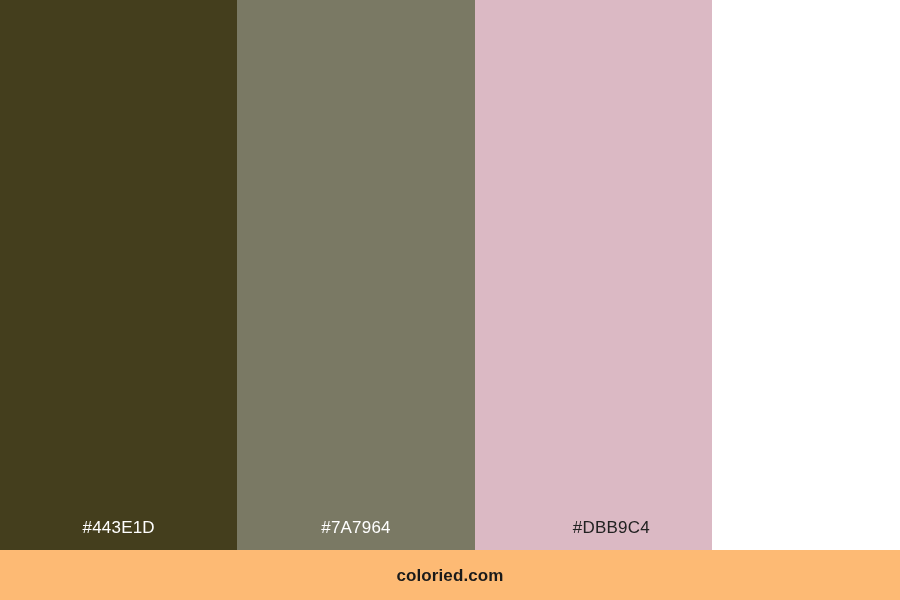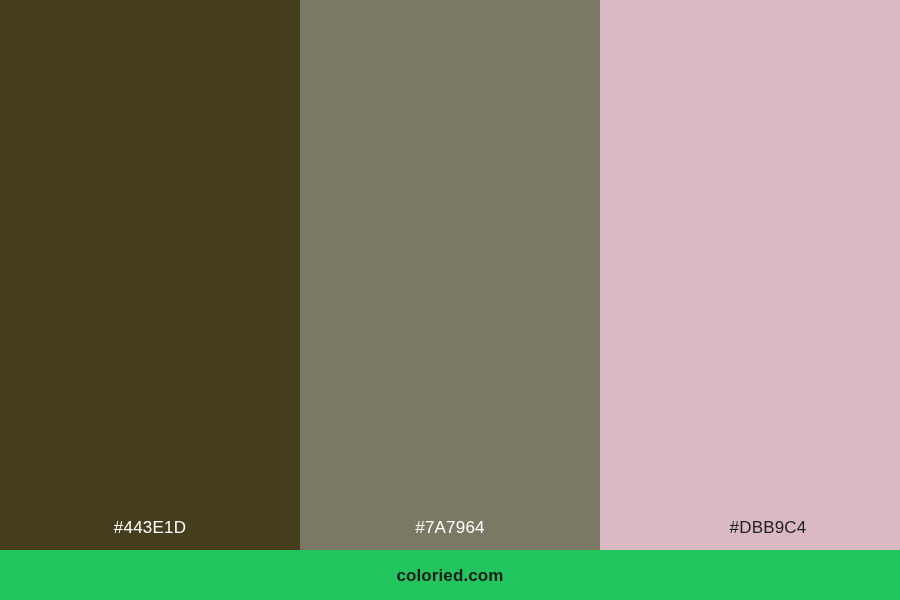--- a/index.html
+++ b/index.html
@@ -23,21 +23,21 @@
     height: 600px;
     background: #ffffff;
     display: flex;
     flex-direction: column;
   }
 
   
   .swatch-strip {
     display: flex;
     flex-direction: row;
-    width: 900px;
+    width: 712px;
     height: 550px;
     flex: 0 0 550px;
   }
 
   .swatch {
     flex: 1 1 20%;
     height: 550px;
     position: relative;
     display: flex;
     align-items: flex-end;
@@ -93,17 +93,17 @@
     </div>
 
     <div class="swatch" style="background-color: rgb(219, 185, 196); padding-left: 36px;">
       <span class="swatch-label" style="color: rgb(34, 34, 34);">#DBB9C4</span>
     </div>
 
 
 
   </div>
 
-  <div class="footer" style="background-color: #22c55e;">
+  <div class="footer" style="background-color: #fdba74;">
     <span class="footer-brand" style="color: rgb(26, 26, 26);">coloried.com</span>
   </div>
 
 </div>
 
 </body></html>

